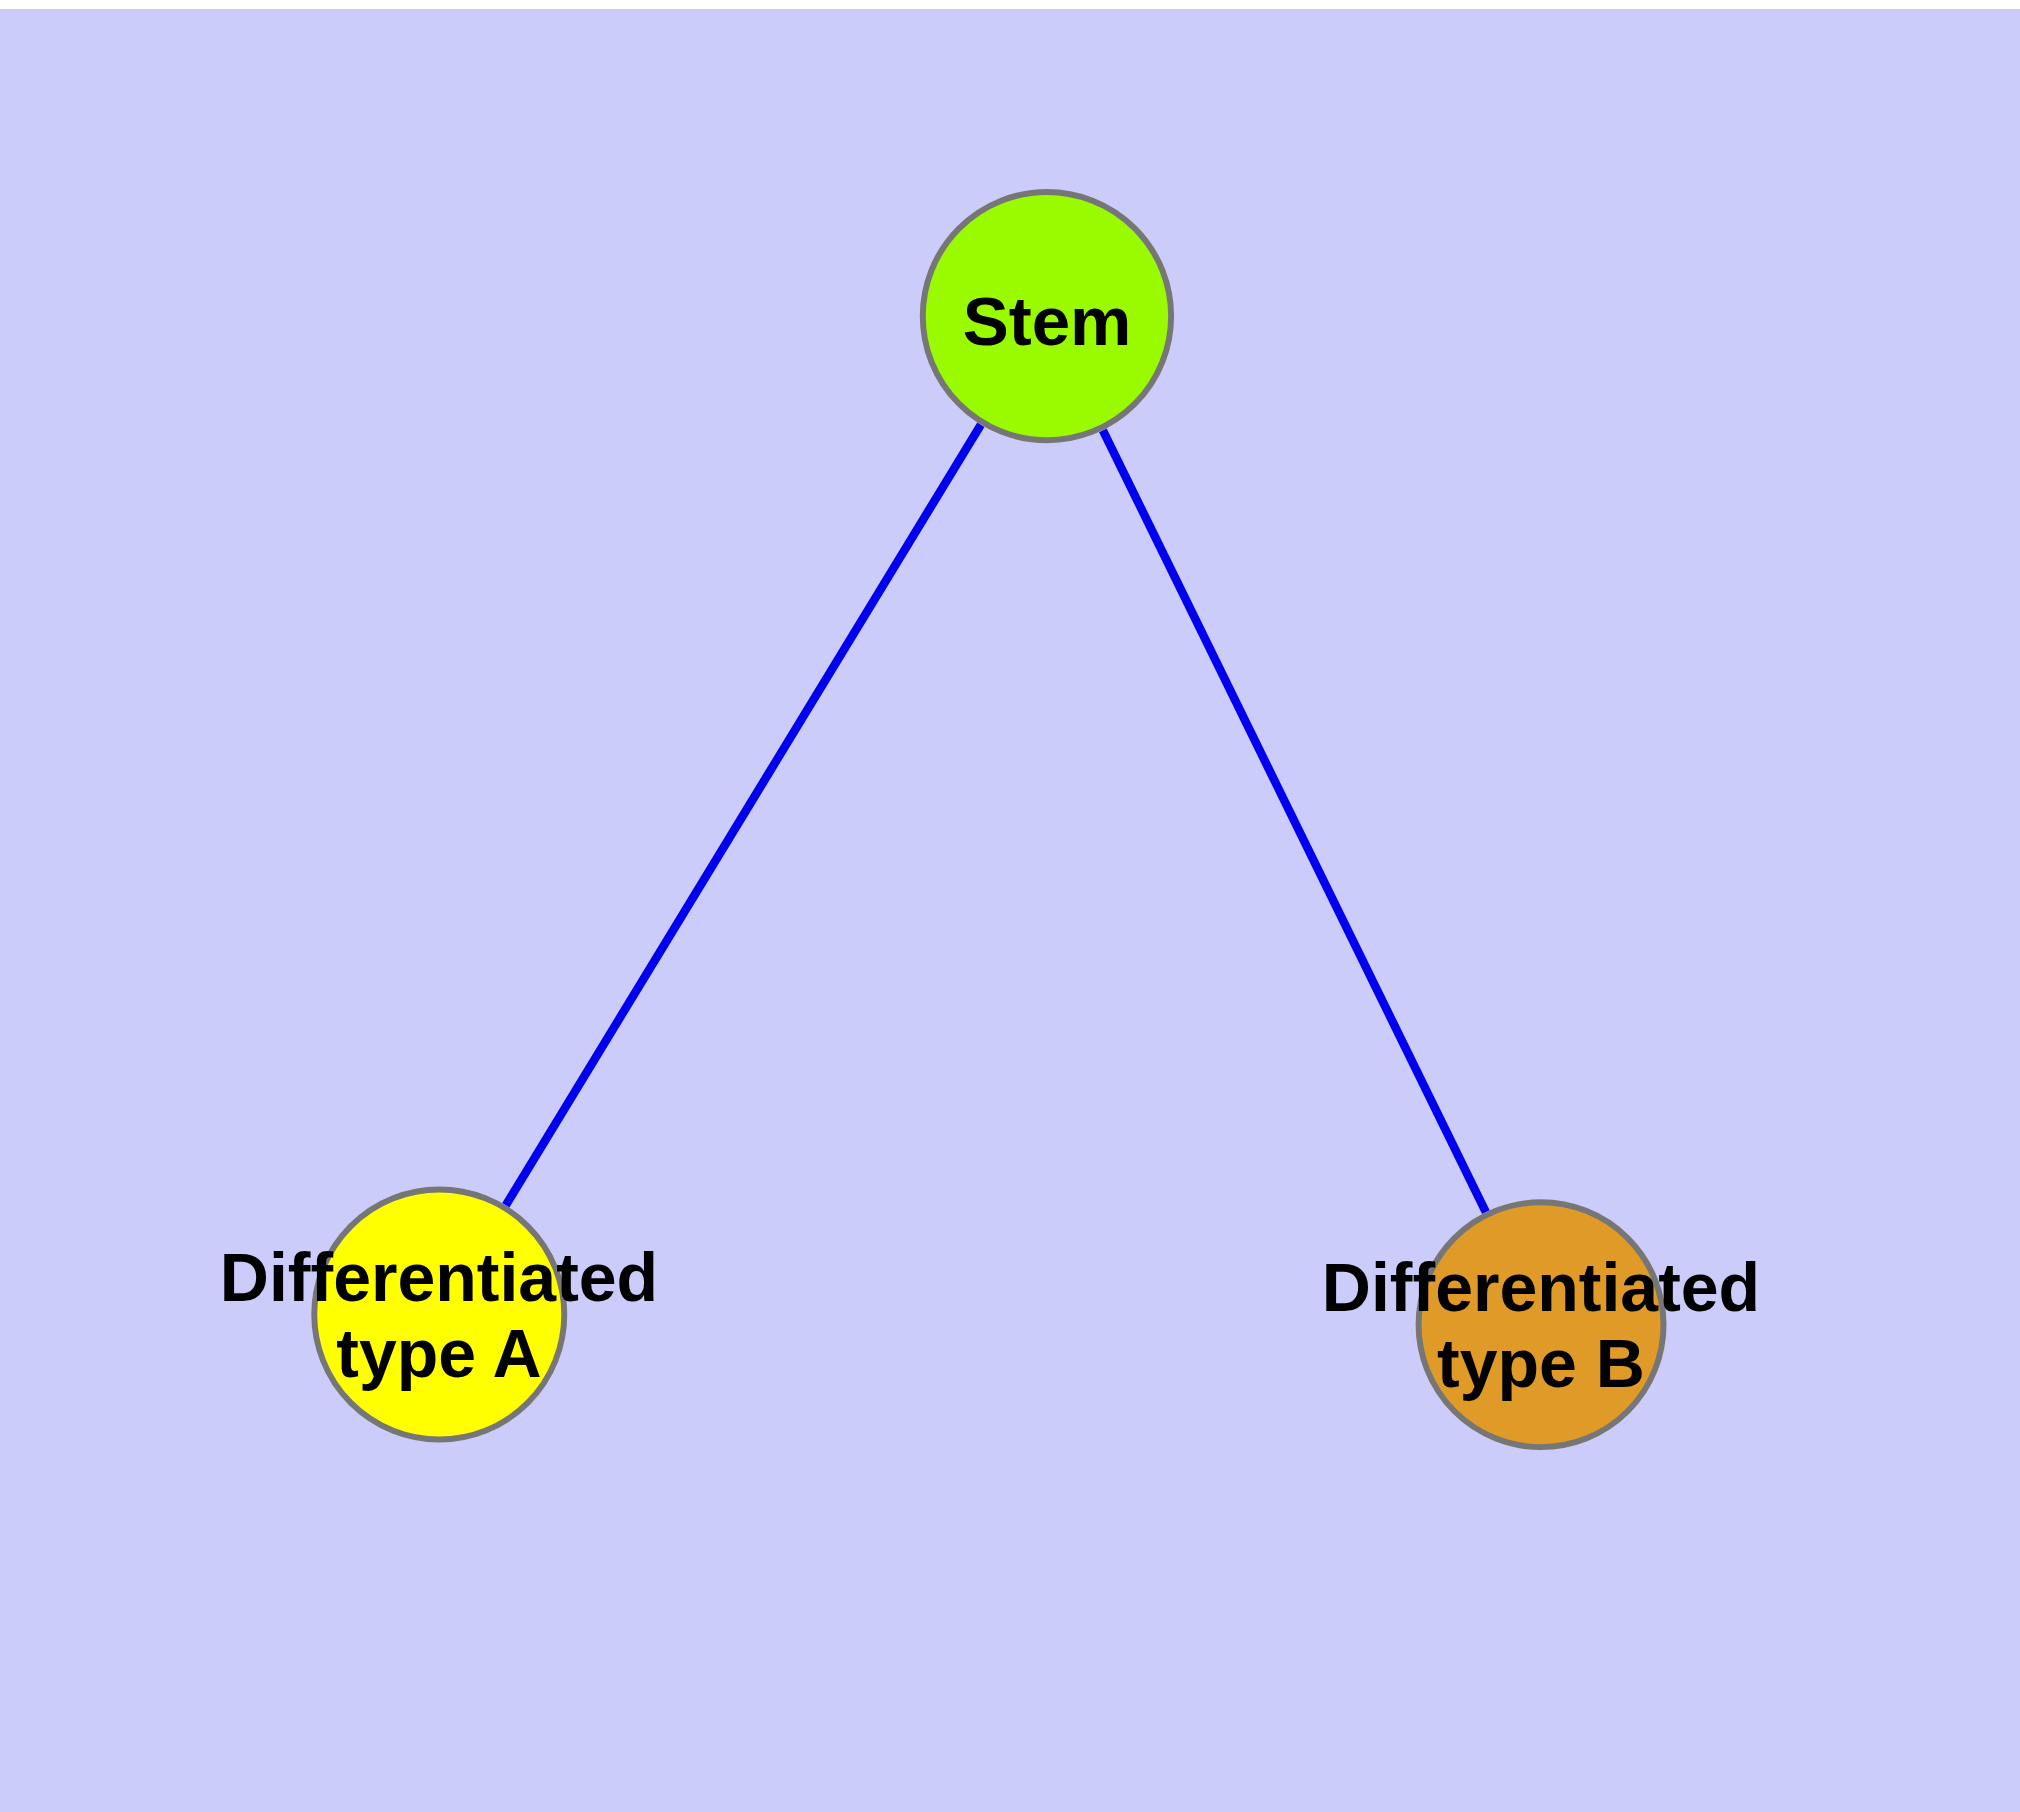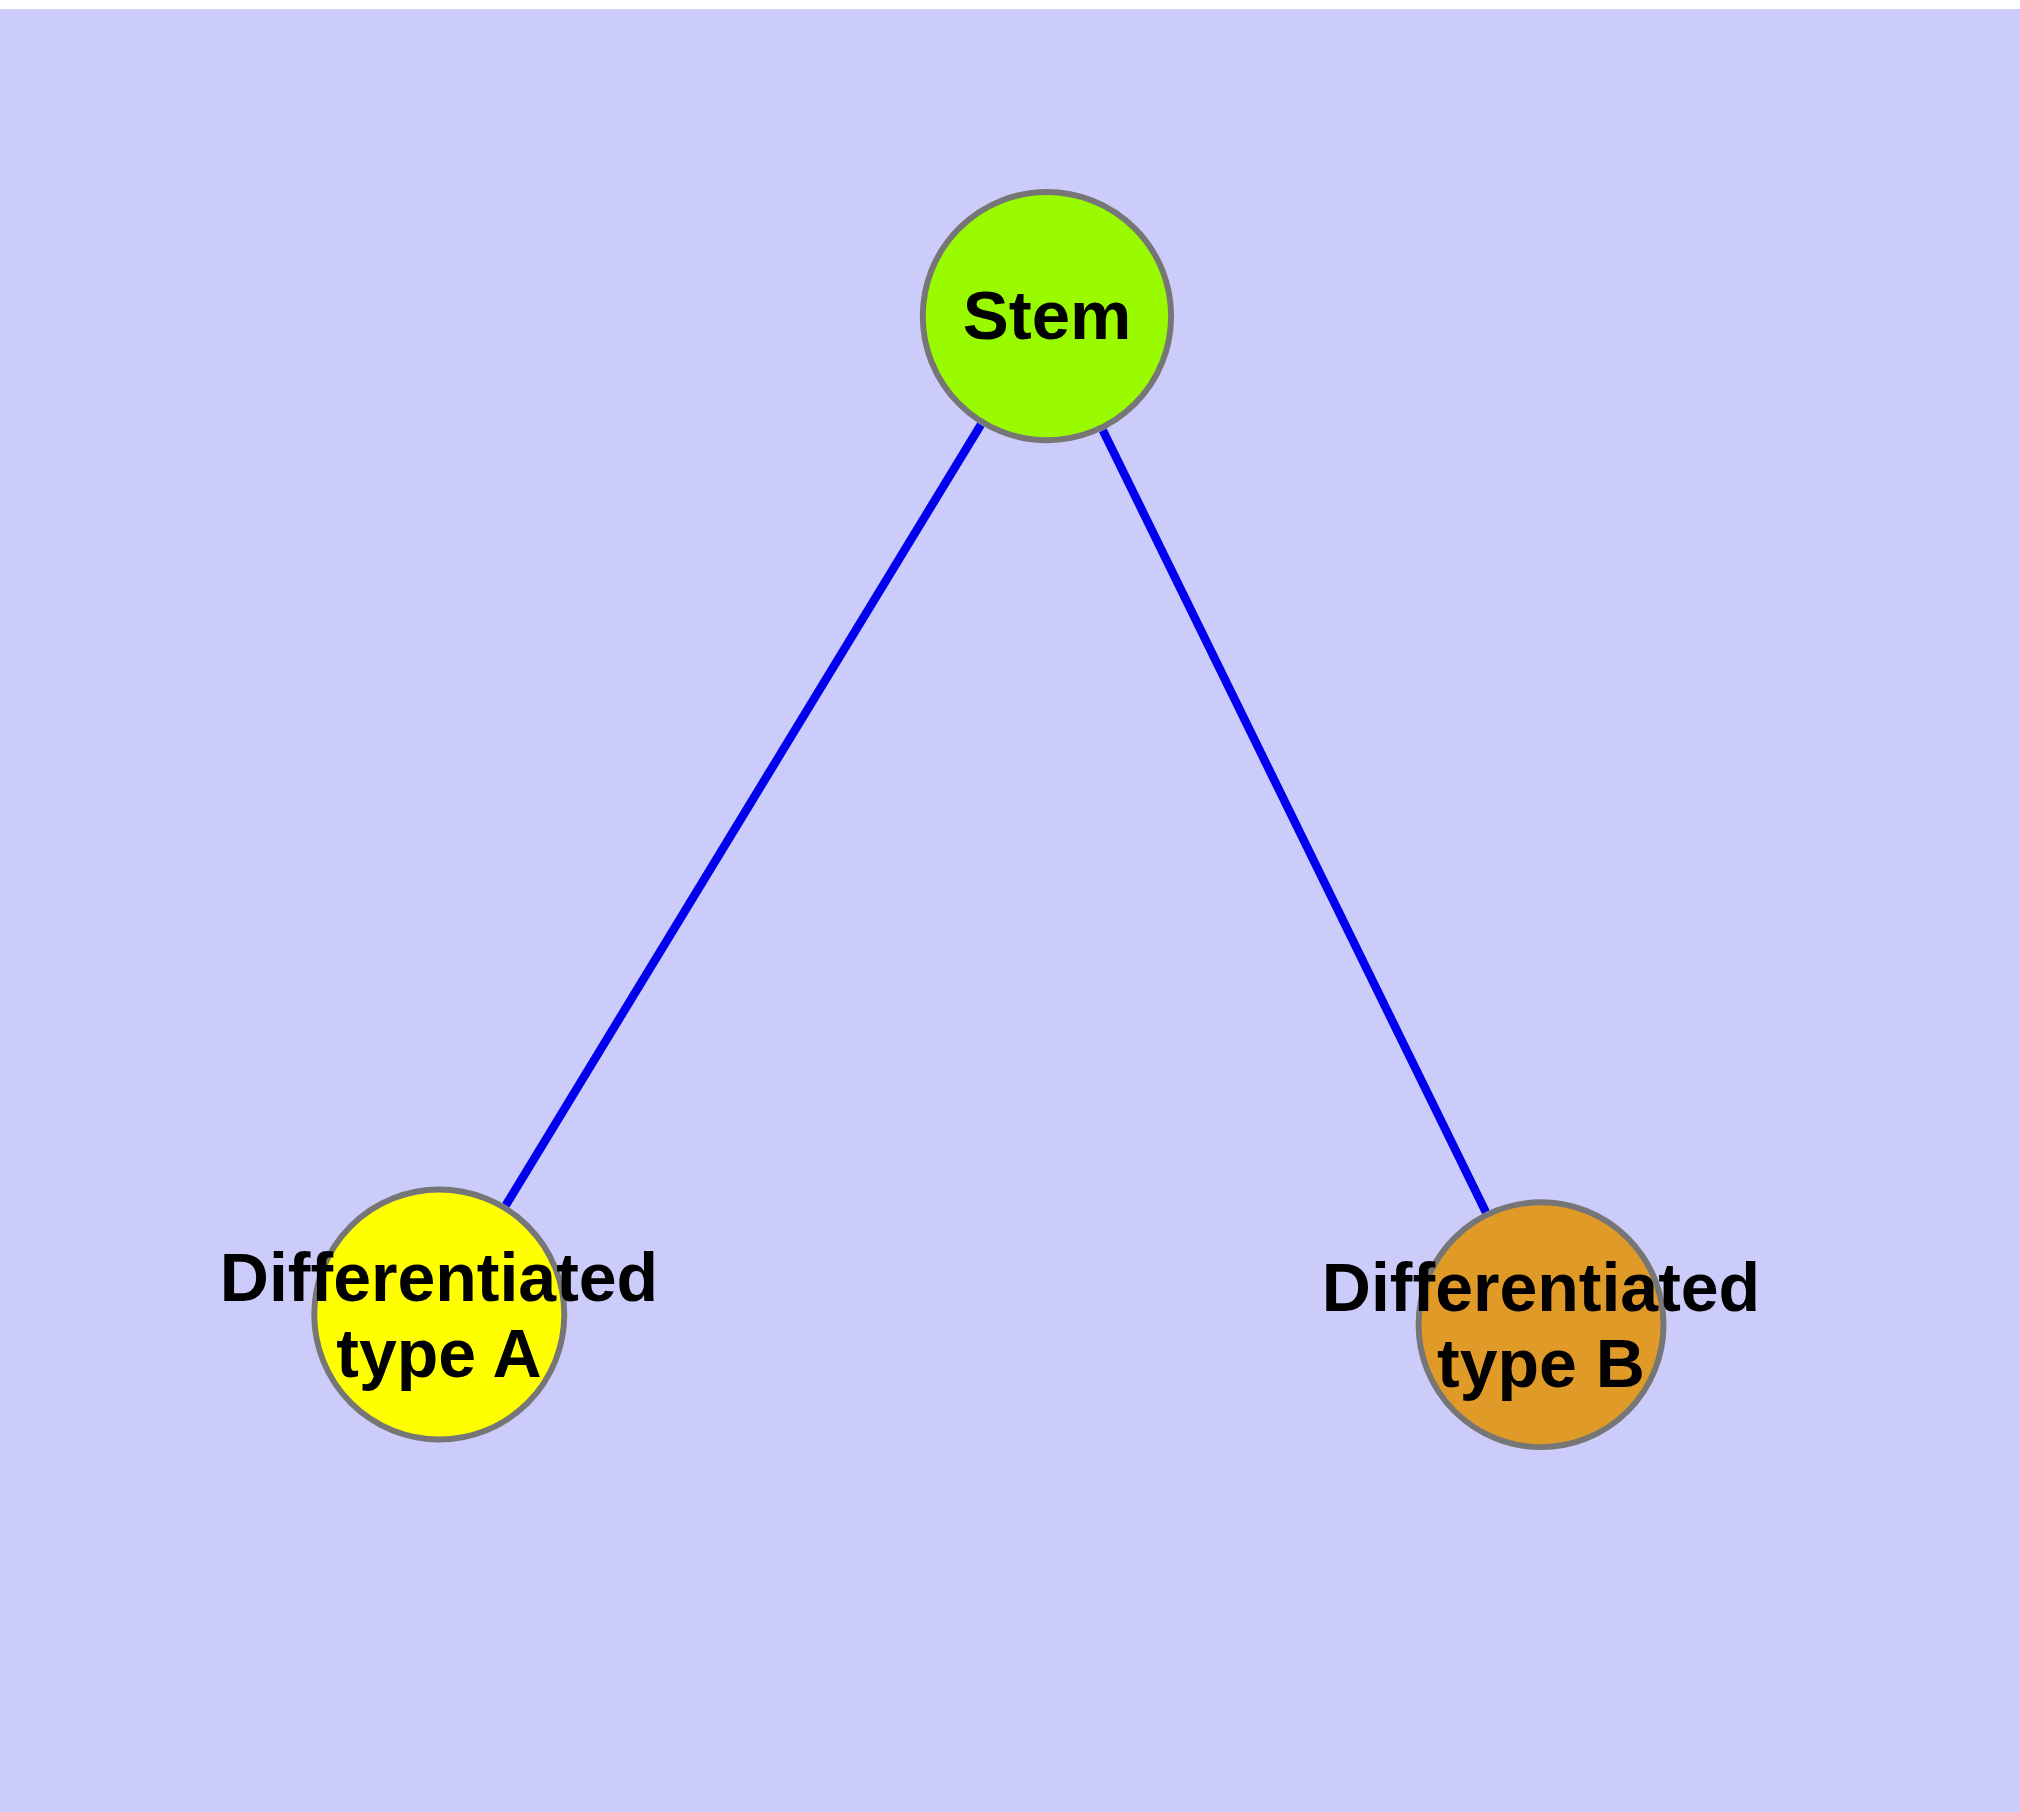--- a/index.html
+++ b/index.html
@@ -34,21 +34,21 @@
     position: absolute;
     color: #000000;
     font-weight: bold;
     font-family: "Liberation Sans", sans-serif;
     text-align: center;
     white-space: pre;
     line-height: 1.12;
     pointer-events: none;
     transform: translate(-50%, -50%);
   }
-  .label-stem   { font-size: 69px; }
+  .label-stem   { font-size: 69px; margin-top: 6px; }
   .label-diff   { font-size: 68px; }
 </style>
 </head>
 <body>
 
 <div id="canvas" style="background: rgb(255, 255, 255);">
 
   <div id="plot-area" style="background: rgb(204, 204, 250);"></div>
 
   <svg id="graph-svg" viewBox="0 0 2384 2138" xmlns="http://www.w3.org/2000/svg">

